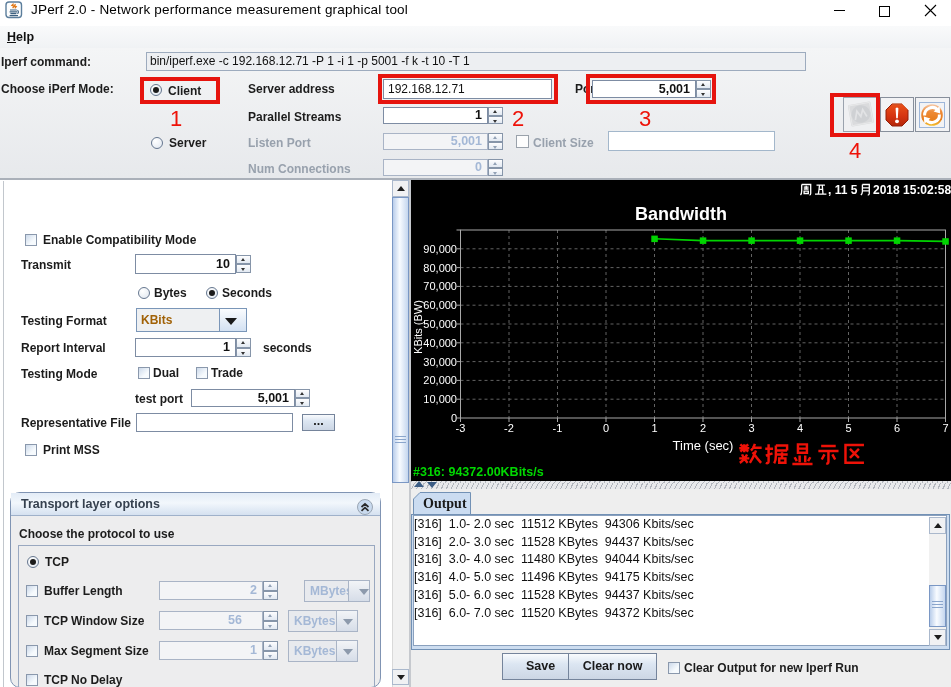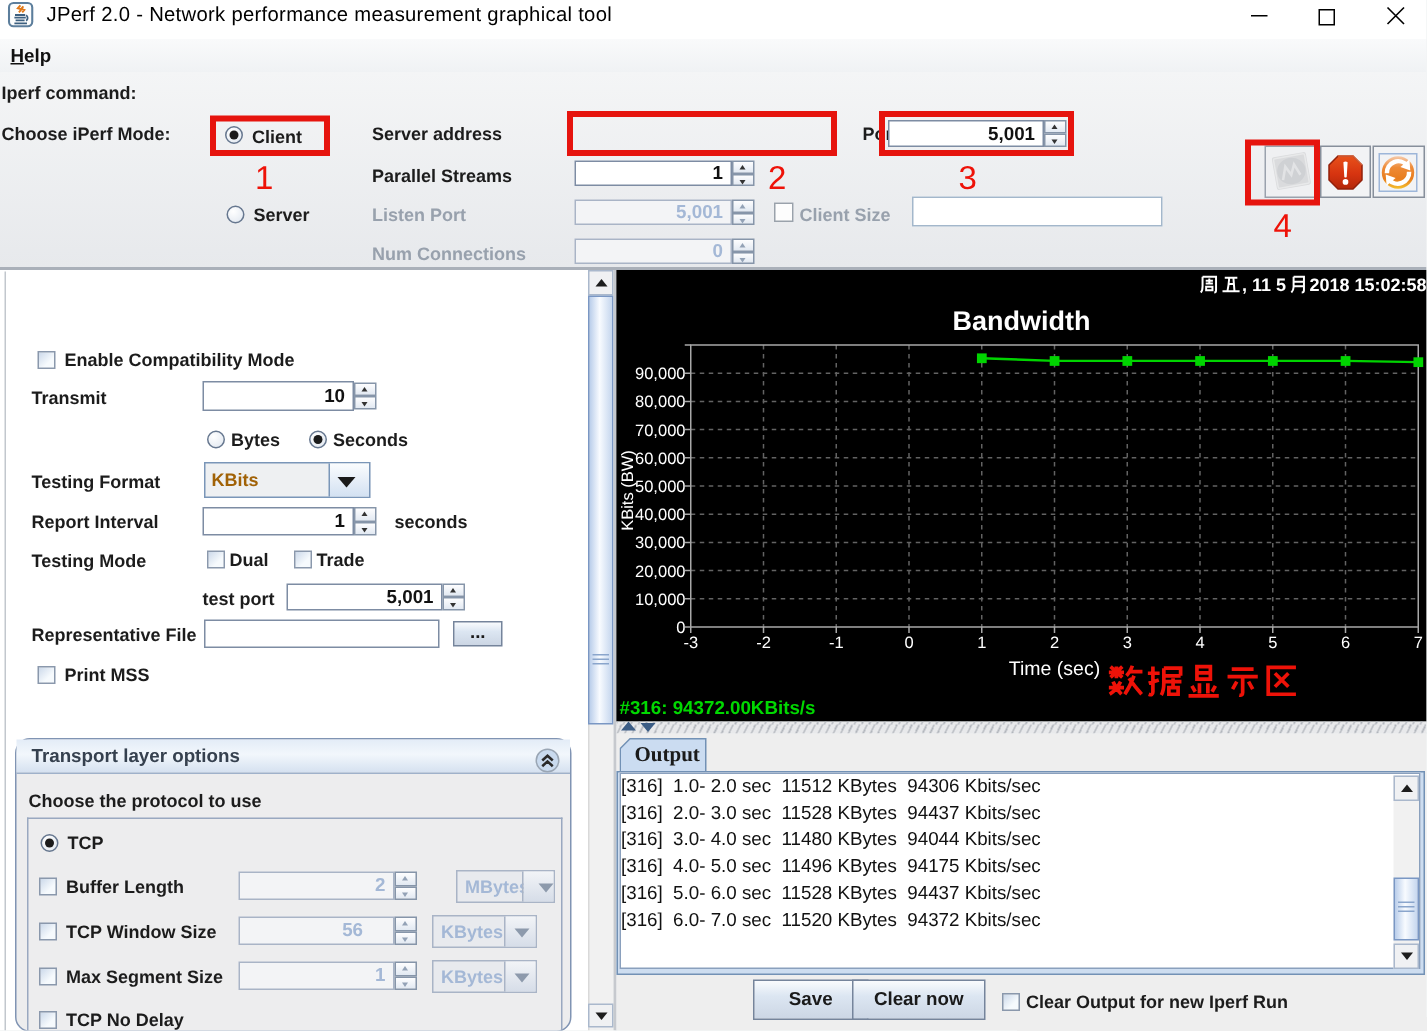--- a/index.html
+++ b/index.html
@@ -48,39 +48,41 @@
       <path d="M1 1 L12 12 M12 1 L1 12" stroke="#000" stroke-width="1.1"></path>
     </svg>
 
 <div class="abs" style="left:0;top:26px;width:951px;height:22px;background:linear-gradient(180deg,#f9fafb,#f0f2f4);"></div>
 <div class="abs" style="left:7px;top:30px;font:bold 12.5px 'Liberation Sans',sans-serif;color:#111;"><span style="text-decoration:underline">H</span>elp</div>
 
 <div class="abs" style="left:0;top:48px;width:951px;height:130px;background:linear-gradient(180deg,#f4f5f6,#e7e9ec);"></div>
 <div class="abs" style="left:0;top:178px;width:951px;height:2px;background:#aab0b9;"></div>
 
 <div class="lbl" style="left:1px;top:55px;">Iperf command:</div>
+<div class="field" style="left:146px;top:52px;width:660px;height:19px;background:#edeff2;border-color:#9dabbe;line-height:17px;padding-left:3px;">bin/iperf.exe -c 192.168.12.71 -P 1 -i 1 -p 5001 -f k -t 10 -T 1</div>
 
 <div class="lbl" style="left:1px;top:82px;">Choose iPerf Mode:</div>
 
 <div class="redbox" style="left:140px;top:77px;width:80px;height:27px;"></div>
 <div class="radio" style="left:150px;top:84px;">
       <div class="dot"></div>
     </div>
 <div class="lbl" style="left:168px;top:84px;">Client</div>
 <div class="rednum" style="left:170px;top:106px;">1</div>
 
 <div class="radio" style="left:151px;top:137px;"></div>
 <div class="lbl" style="left:169px;top:136px;">Server</div>
 
 <div class="lbl" style="left:248px;top:82px;">Server address</div>
 <div class="lbl" style="left:248px;top:110px;">Parallel Streams</div>
 <div class="glbl" style="left:248px;top:136px;">Listen Port</div>
 <div class="glbl" style="left:248px;top:162px;">Num Connections</div>
 
 <div class="redbox" style="left:378px;top:74px;width:180px;height:30px;"></div>
+<div class="field" style="left:383px;top:79px;width:169px;height:20px;line-height:18px;padding-left:4px;">192.168.12.71</div>
 <div class="rednum" style="left:512px;top:106px;">2</div>
 
 <div class="spinfield" style="left:383px;top:107px;width:105px;height:17px;line-height:15px;padding-right:5px;">1</div>
 <div class="spin" style="left:488px;top:107px;height:17px;">
   <div class="up">
         <div class="tri-u" style="left:4px;top:2px;"></div>
       </div>
   <div class="dn">
         <div class="tri-d" style="left:4px;top:3px;"></div>
       </div>

